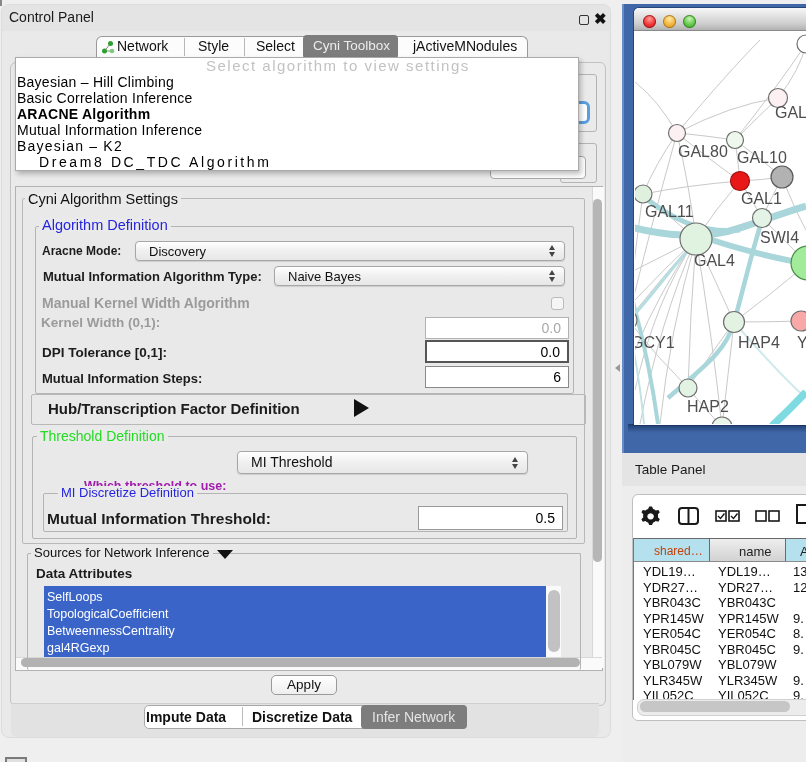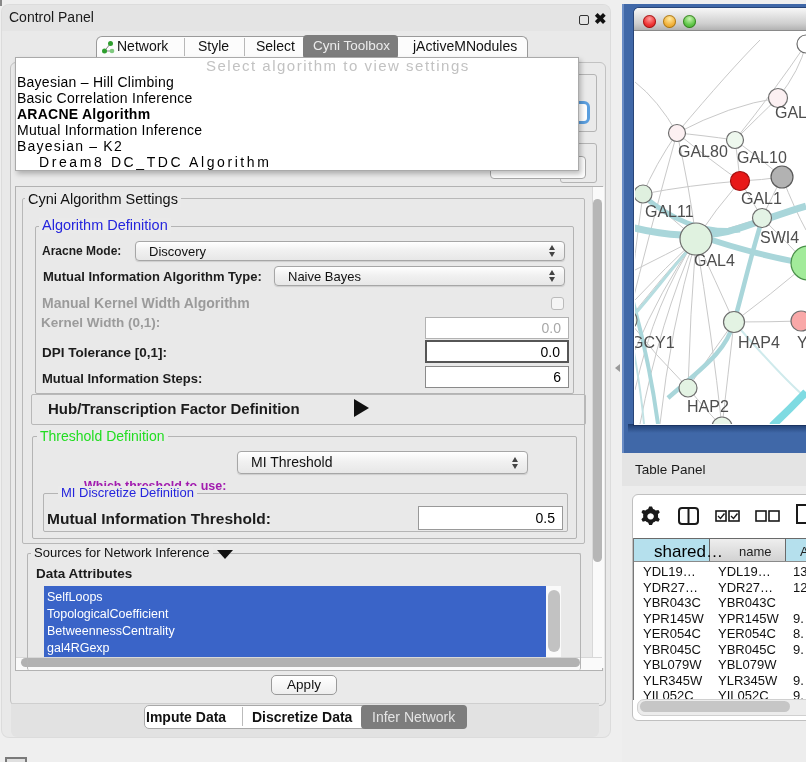--- a/index.html
+++ b/index.html
@@ -255,21 +255,21 @@
   </g>
 </svg>
 <svg class="abs" style="left:796px;top:503px;" width="10" height="22" viewBox="0 0 10 22">
   <path d="M1,2 h12 v18 h-12 z" fill="none" stroke="#1a1a1a" stroke-width="2"></path>
 </svg>
 
 <div class="abs" style="left:633px;top:538px;width:1px;height:162px;background:#777;"></div>
 <div class="abs" style="left:634px;top:538px;width:172px;height:24px;border-top:1px solid #6a6a6a;border-bottom:1px solid #8a8a8a;background:linear-gradient(#eee,#d2d2d2);box-sizing:border-box;"></div>
 <div class="abs" style="left:634px;top:539px;width:75px;height:22px;background:#b5e0ed;border-right:1px solid #6a6a6a;"></div>
 <div class="abs" style="left:785px;top:539px;width:21px;height:22px;background:#b5e0ed;border-left:1px solid #6a6a6a;"></div>
-<div class="abs" style="left:654px;top:545px;font-size:17px;line-height:13px;color:#000000;">shared…</div>
+<div class="abs" style="left:654px;top:545px;font-size:12px;line-height:13px;color:#c2410c;">shared…</div>
 <div class="abs" style="left:739px;top:545px;font-size:13px;line-height:13px;color:#222;">name</div>
 <div class="abs" style="left:800px;top:545px;font-size:13px;line-height:13px;color:#222;">A</div>
 
 <div class="abs" style="left:634px;top:563px;width:172px;height:137px;overflow:hidden;font-size:13px;color:#111;">
   <div style="position:absolute;left:9px;top:1px;line-height:15.5px;">YDL19…<br>YDR27…<br>YBR043C<br>YPR145W<br>YER054C<br>YBR045C<br>YBL079W<br>YLR345W<br>YIL052C</div>
   <div style="position:absolute;left:84px;top:1px;line-height:15.5px;">YDL19…<br>YDR27…<br>YBR043C<br>YPR145W<br>YER054C<br>YBR045C<br>YBL079W<br>YLR345W<br>YIL052C</div>
   <div style="position:absolute;left:159px;top:1px;line-height:15.5px;">13<br>12<br><br>9.<br>8.<br>9.<br><br>9.<br>9.</div>
 </div>
 
 <div class="abs" style="left:637px;top:699px;width:169px;height:15px;background:#ececec;border:1px solid #d0d0d0;border-radius:7px 0 0 7px;"></div>

